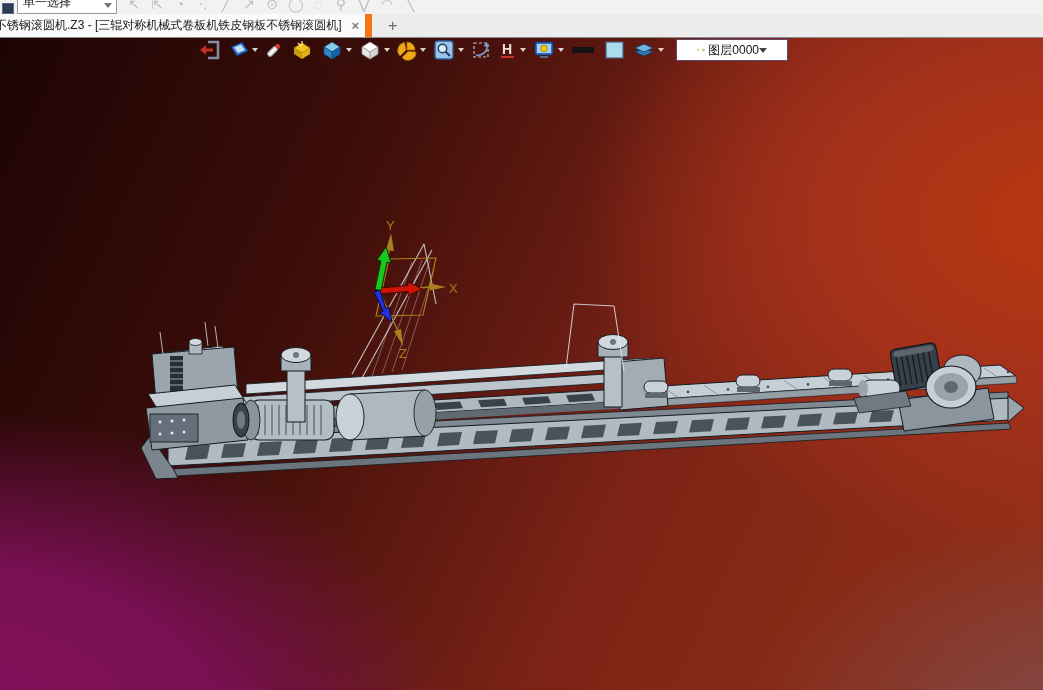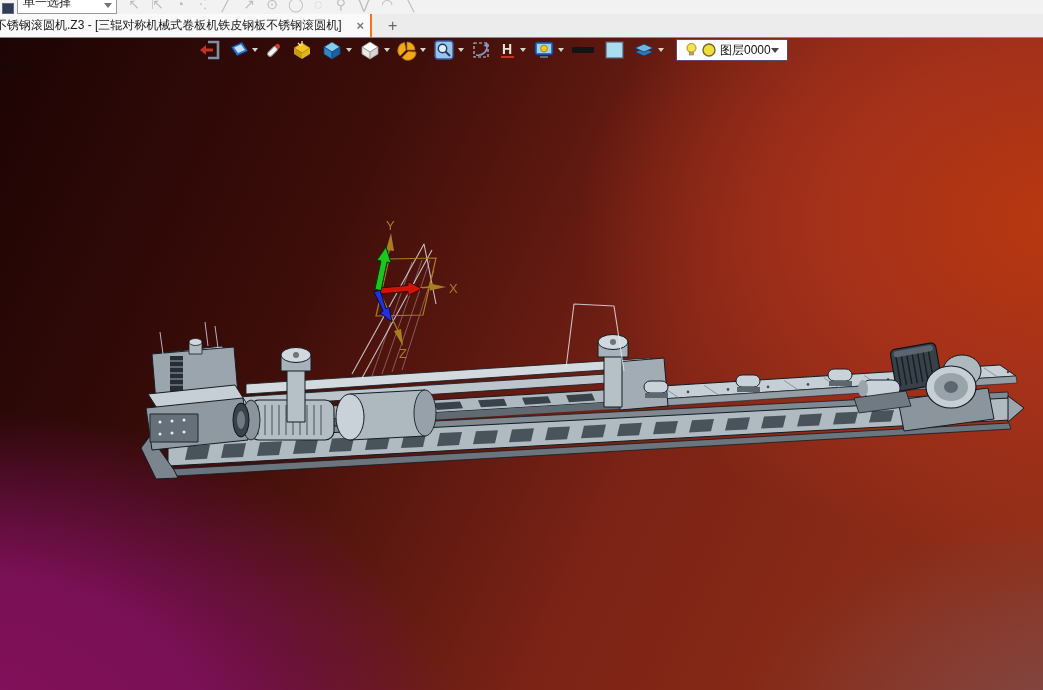--- a/index.html
+++ b/index.html
@@ -16,21 +16,21 @@
     border:1px solid #9a9a9a; display:flex; align-items:flex-end; padding:0 4px 2px 5px; }
   .sel-combo .val { font-size:12px; color:#111; flex:1 1 auto; white-space:nowrap; }
   .caret-sm { width:0; height:0; border-left:4px solid transparent; border-right:4px solid transparent;
     border-top:5px solid #777; margin:0 0 3px 2px; }
   .gray-icons { display:flex; gap:9px; margin:-6px 0 0 10px; }
   .gray-icons span { font-size:14px; line-height:20px; color:#bdbdbd; width:14px; text-align:center; }
 
   
   .tab-bar { height:24px; background:#ececec; border-bottom:1px solid #8a8a8a;
     display:flex; align-items:stretch; }
-  .tab { width:372px; background:#fafafa; border-right:2px solid #f97316;
+  .tab { width:372px; background:#fafafa; border-right:7px solid #f97316;
     display:flex; align-items:center; padding:0 6px 0 0; overflow:hidden; }
   .tab-title { font-size:12px; color:#1a1a1a; white-space:nowrap; overflow:hidden;
     margin-left:-5px; flex:1 1 auto; }
   .tab-close { font-size:13px; font-weight:bold; color:#7a7a7a; margin-left:6px; cursor:default; }
   .new-tab { font-size:16px; color:#666; line-height:23px; padding:0 8px; margin-left:8px; }
 
   
   .viewport { position:relative; width:1043px; height:652px;
     background:
       radial-gradient(75% 85% at 102% 28%, #b8380f 0%, #a5311a 30%, rgba(165,49,26,0) 62%),
@@ -41,21 +41,21 @@
   .hint-text { position:absolute; left:-5px; top:24px; font-size:12px; color:#170a06;
     letter-spacing:1px; }
 
   
   .quick-bar { position:absolute; left:198px; top:1px; display:flex; align-items:center; gap:6px; }
   .qi { display:flex; align-items:center; gap:1px; }
   .qi svg { display:block; }
   .chev { width:0; height:0; border-left:3.5px solid transparent; border-right:3.5px solid transparent;
     border-top:4px solid #d9d2c8; margin-left:1px; }
   .layer-combo { width:112px; height:22px; background:#fff; border:1px solid #5d4a6e;
-    display:flex; align-items:center; padding:0 8px; margin-left:6px; }
+    display:flex; align-items:center; padding:0 20px; margin-left:6px; }
   .layer-combo .txt { font-size:12px; color:#111; flex:1 1 auto; white-space:nowrap; }
   .caret-dk { width:0; height:0; border-left:4px solid transparent; border-right:4px solid transparent;
     border-top:5px solid #444; }
 
   svg.scene { position:absolute; left:0; top:0; pointer-events:none; }
   .axis-label { font-size:13px; fill:#a87f1c; font-family:"Liberation Sans",sans-serif; }
 </style>
 </head>
 <body>
 

